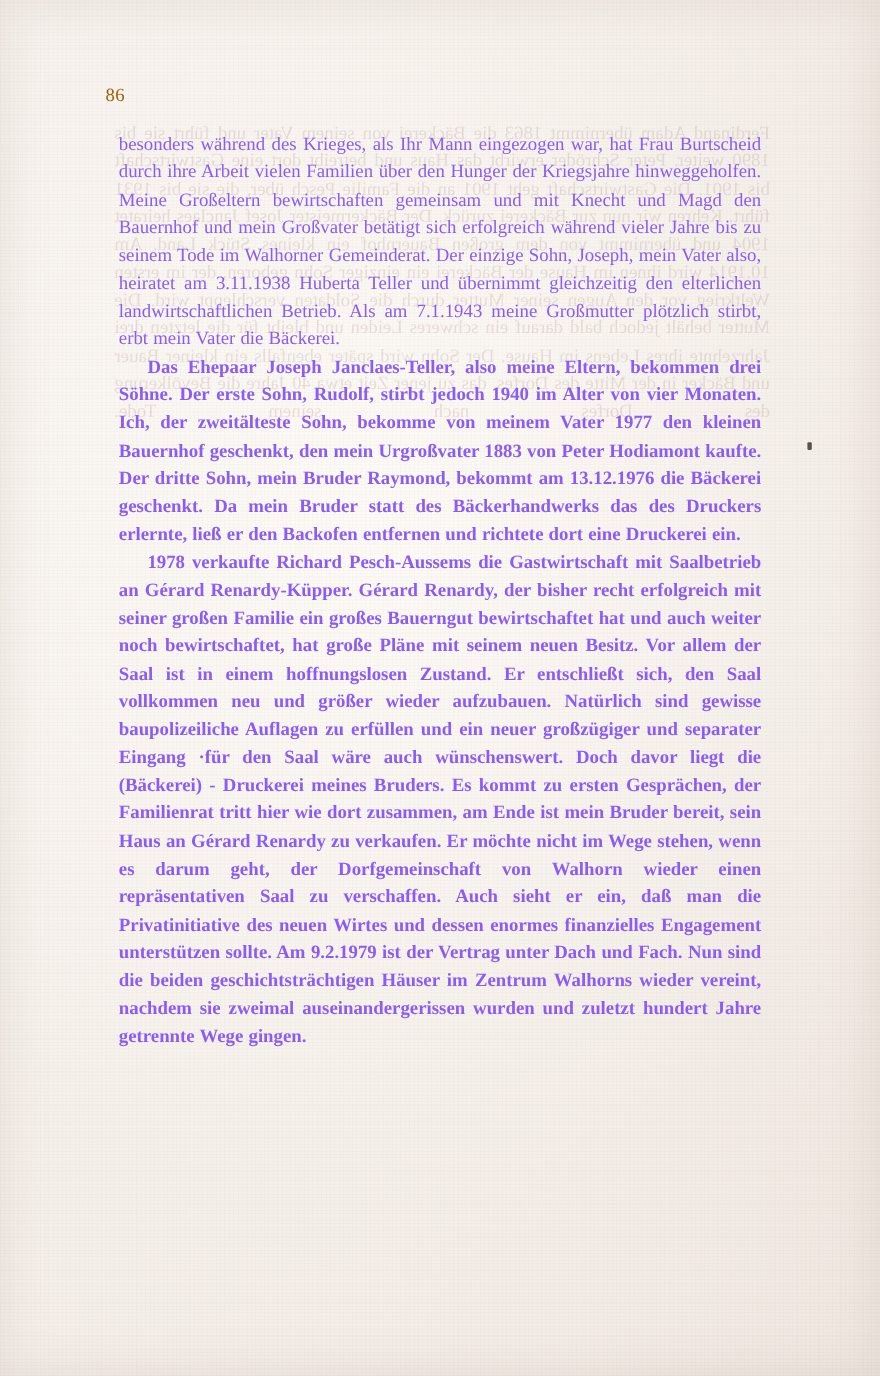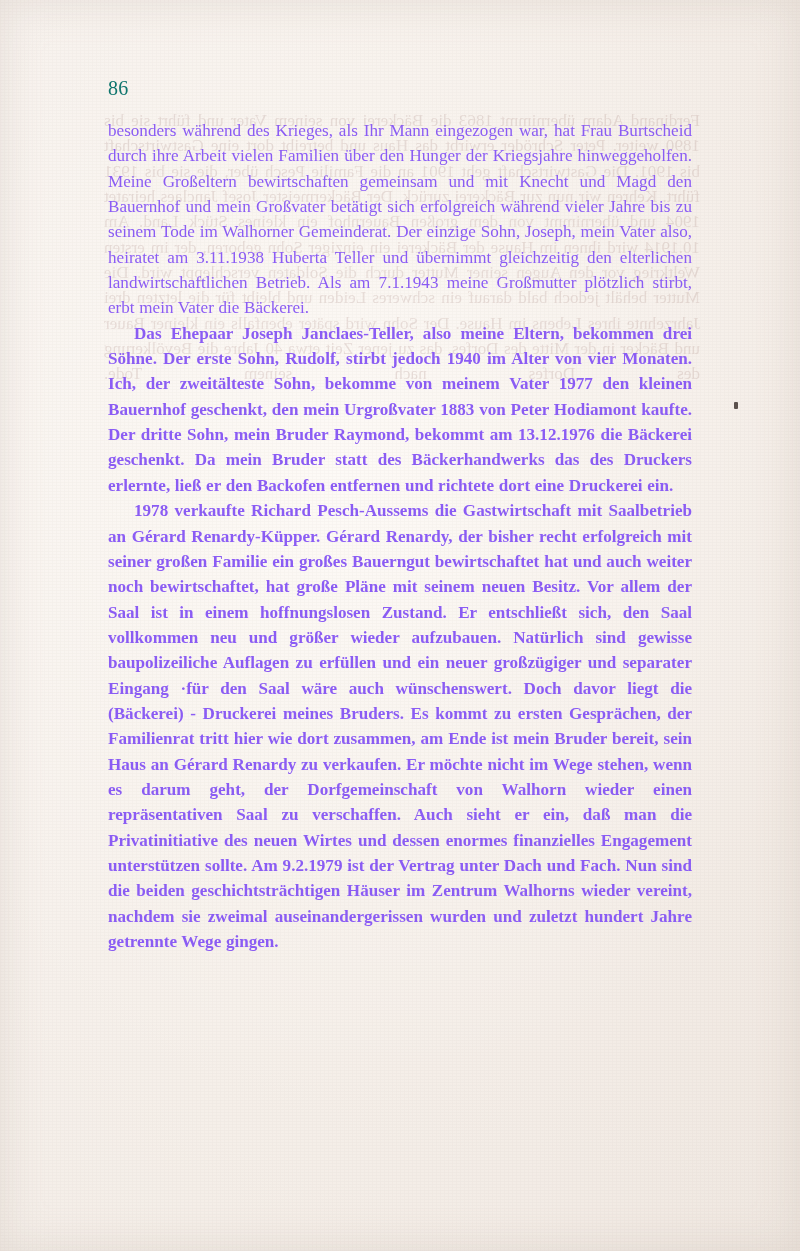--- a/index.html
+++ b/index.html
@@ -55,26 +55,26 @@
     filter: blur(0.35px);
   }
 
   .ink {
     position: relative;
     z-index: 3;
   }
 
   .folio {
     position: absolute;
-    left: 108px;
+    left: 96px;
     top: 78px;
-    font-size: 20px;
+    font-size: 17px;
     line-height: 1;
     letter-spacing: 0.2px;
-    color: #0f766e;
+    color: #a16207;
   }
 
   .textblock {
     position: absolute;
     left: 108px;
     top: 118px;
     width: 584px;
     font-size: 17.1px;
     line-height: 25.35px;
     text-align: justify;

